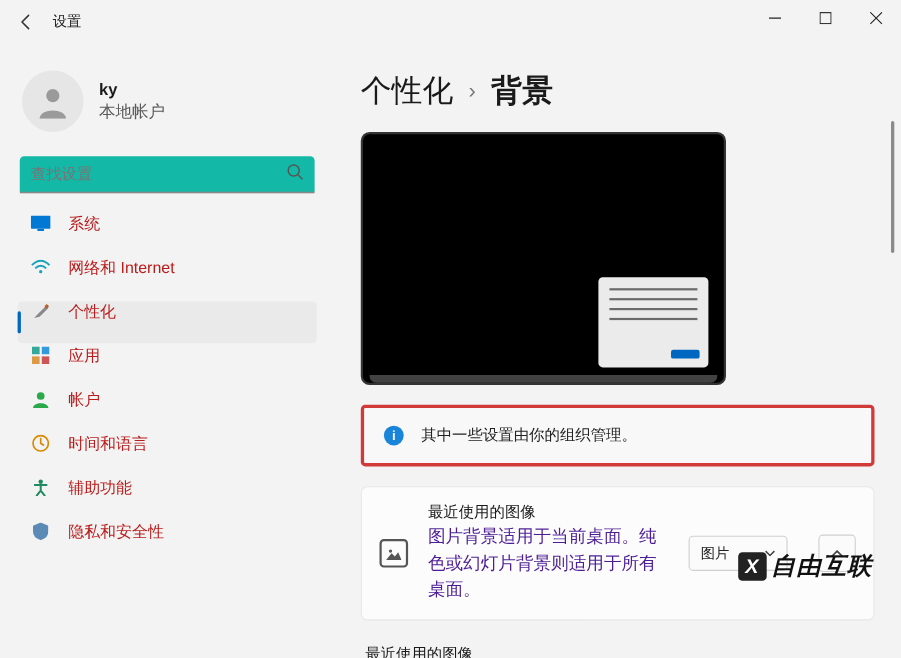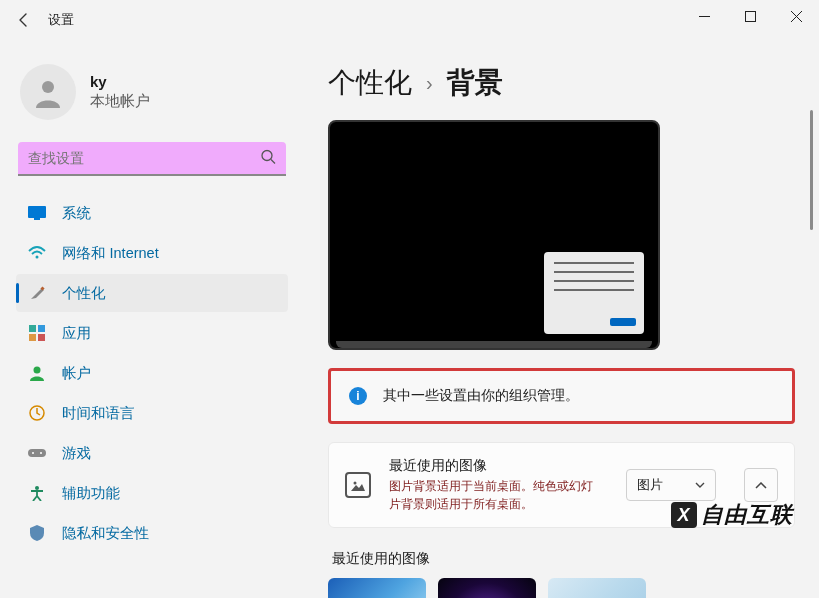--- a/index.html
+++ b/index.html
@@ -69,40 +69,39 @@
   .user-sub{font-size:15px;color:#5a5a5a;margin-top:2px;}
   .search-wrap{
     position:relative;
     margin:4px 2px 18px 2px;
   }
   .search-input{
     width:100%;
     height:34px;
     border:none;
     border-bottom:2px solid #888;
-    background:#f0abfc;
+    background:#14b8a6;
     padding:0 36px 0 10px;
     font-size:14px;
     outline:none;
     border-radius:4px 4px 0 0;
   }
   .search-icon{
     position:absolute;
     right:10px;top:50%;transform:translateY(-50%);
     color:#555;
   }
   .nav-item{
     display:flex;
-    align-items:center;
     gap:16px;
     height:38px;
     padding:0 12px;
     border-radius:4px;
     font-size:14.5px;
-    color:#0369a1;
+    color:#b91c1c;
     cursor:pointer;
     margin-bottom:2px;
     position:relative;
   }
   .nav-item.selected{background:#eaeaea;}
   .nav-item.selected::before{
     content:"";
     position:absolute;
     left:0; top:9px;
     width:3px; height:20px;
@@ -178,21 +177,21 @@
     align-items:center;
     gap:18px;
   }
   .card-icon{
     width:26px;height:26px;border:2px solid #555;border-radius:4px;
     display:flex;align-items:center;justify-content:center;
     flex-shrink:0;
   }
   .card-text{flex:1;}
   .card-title{font-size:14px;color:#1a1a1a;}
-  .card-sub{font-size:12px;color:#7f1d1d;line-height:1.5;margin-top:2px;max-width:210px;}
+  .card-sub{font-size:16px;color:#4c1d95;line-height:1.5;margin-top:2px;max-width:210px;}
   .dropdown{
     height:32px;min-width:90px;
     background:#fbfbfb;border:1px solid #d0d0d0;border-radius:4px;
     display:flex;align-items:center;justify-content:space-between;
     padding:0 10px;font-size:13px;color:#222;cursor:pointer;
     gap:10px;
   }
   .expand-btn{
     width:34px;height:34px;border:1px solid #d0d0d0;border-radius:4px;
     background:#fbfbfb;display:flex;align-items:center;justify-content:center;
@@ -340,30 +339,20 @@
       <div class="nav-item">
         <span class="nav-icon">
             <svg width="16" height="16" viewBox="0 0 16 16">
               <circle cx="8" cy="8" r="7" stroke="#d68a00" stroke-width="1.5" fill="none"></circle>
               <path d="M8 3 L8 8 L11 10" stroke="#d68a00" stroke-width="1.5" fill="none"></path>
             </svg>
           </span>
         <span>时间和语言</span>
       </div>
 
-      <div class="nav-item">
-        <span class="nav-icon">
-            <svg width="18" height="12" viewBox="0 0 18 12">
-              <rect x="0" y="2" width="18" height="8" rx="4" fill="#888"></rect>
-              <circle cx="5" cy="6" r="1" fill="#fff"></circle>
-              <circle cx="13" cy="6" r="1" fill="#fff"></circle>
-            </svg>
-          </span>
-        <span>游戏</span>
-      </div>
 
       <div class="nav-item">
         <span class="nav-icon">
             <svg width="16" height="16" viewBox="0 0 16 16">
               <circle cx="8" cy="3" r="2" fill="#1f8a5f"></circle>
               <path d="M2 6 L14 6 M8 6 L8 11 M8 11 L4 16 M8 11 L12 16" stroke="#1f8a5f" stroke-width="1.8"></path>
             </svg>
           </span>
         <span>辅助功能</span>
       </div>

